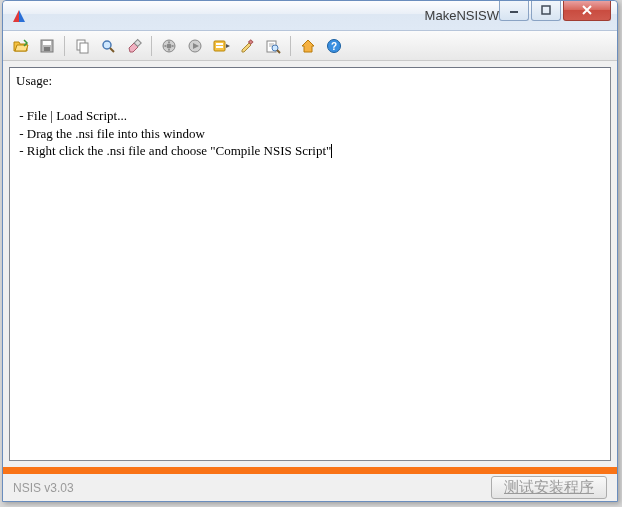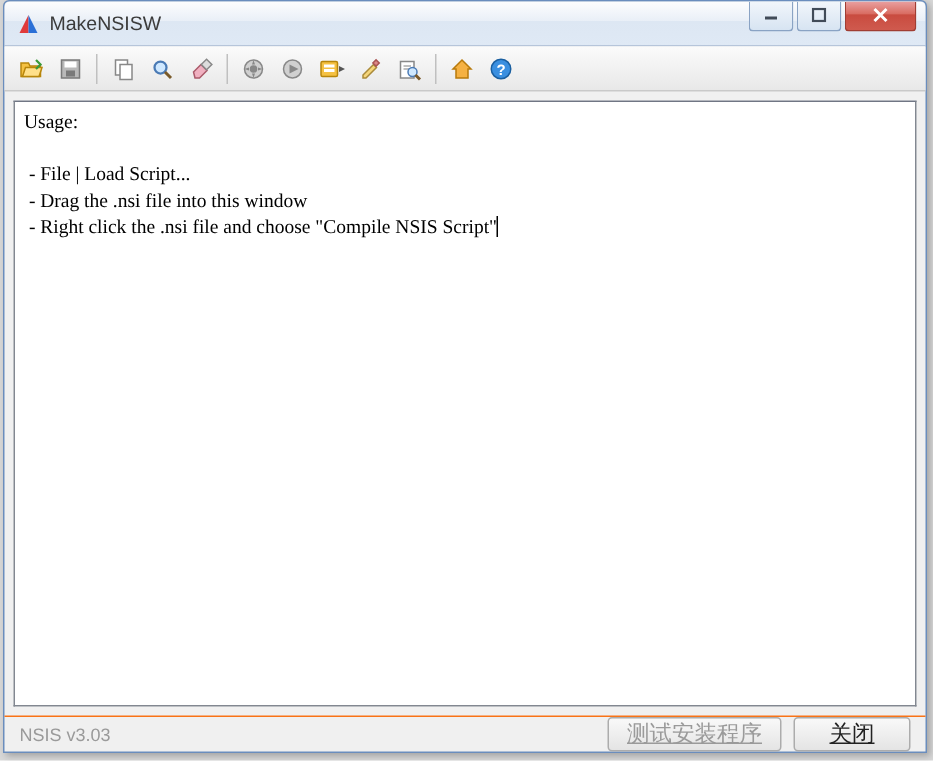--- a/index.html
+++ b/index.html
@@ -24,20 +24,21 @@
     flex-direction: column;
   }
   .titlebar {
     height: 30px;
     background: linear-gradient(to bottom, #fdfdfe 0%, #e9eff7 45%, #dde7f3 46%, #dfe9f5 100%);
     border-bottom: 1px solid #b6c5da;
     display: flex;
     align-items: center;
     padding: 0 0 0 8px;
     border-radius: 4px 4px 0 0;
+    text-align: right;
   }
   .titlebar .app-icon {
     width: 16px; height: 16px; margin-right: 6px;
     position: relative;
   }
   .titlebar .title-text {
     color: #3b3b3b;
     font-size: 13px;
     flex: 1;
   }
@@ -115,22 +116,22 @@
     position: relative;
   }
   .caret {
     display: inline-block;
     width: 1px; height: 14px;
     background: #000;
     vertical-align: text-bottom;
     margin-left: 0px;
   }
   .statusbar {
-    height: 24px;
-    border-top: 1px solid #f97316;
+    height: 34px;
+    border-top: 7px solid #f97316;
     display: flex;
     align-items: center;
     padding: 0 10px;
     gap: 8px;
   }
   .status-text {
     flex: 1;
     color: #9a9a9a;
     font-size: 12px;
   }
@@ -270,16 +271,15 @@
     <div class="textarea" id="logarea">Usage:
 
  - File | Load Script...
  - Drag the .nsi file into this window
  - Right click the .nsi file and choose "Compile NSIS Script"<span class="caret"></span></div>
   </div>
 
   <div class="statusbar">
     <span class="status-text">NSIS v3.03</span>
     <div class="std-btn disabled">测试安装程序</div>
-    <div class="std-btn">关闭</div>
   </div>
 
 </div>
 
 </body></html>

